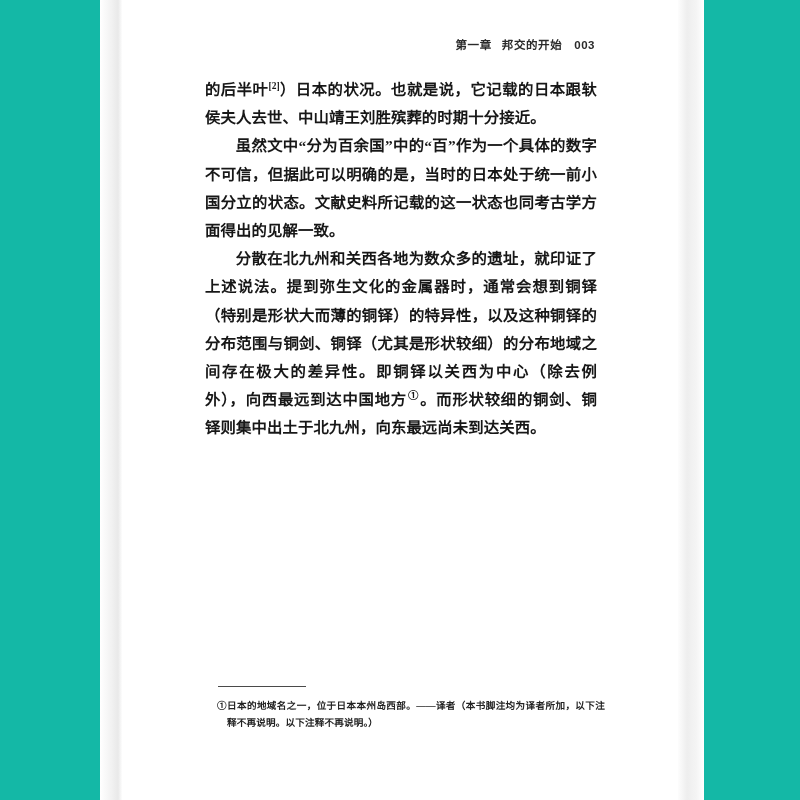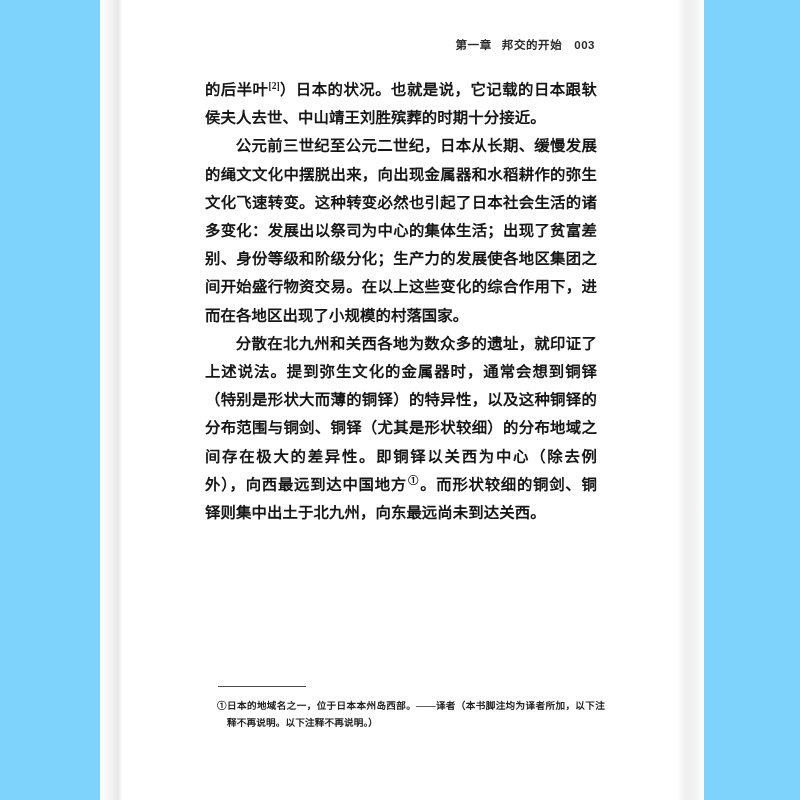--- a/index.html
+++ b/index.html
@@ -13,21 +13,21 @@
     height: 800px;
     overflow: hidden;
     font-family: "Liberation Serif", "DejaVu Serif", serif;
     color: #1a1a1a;
   }
 
   #page-root {
     position: relative;
     width: 800px;
     height: 800px;
-    background: #7dd3fc;
+    background: #14b8a6;
   }
 
   
   .sheet {
     position: absolute;
     left: 120px;
     top: 0;
     width: 560px;
     height: 800px;
     background: #ffffff;
@@ -150,22 +150,22 @@
   <div class="edge-shadow-right"></div>
 
   <div class="running-head">
     <span class="rh-chapter">第一章</span><span class="rh-title">邦交的开始</span><span class="rh-folio">003</span>
   </div>
 
   <div class="textblock">
 
     <p class="para"><span>的后半叶</span><sup class="ref">[2]</sup><span>）日本的状况。也就是说，它记载的日本跟轪侯夫人去世、中山靖王刘胜殡葬的时期十分接近。</span></p>
 
+    <p class="para indent">虽然文中“分为百余国”中的“百”作为一个具体的数字不可信，但据此可以明确的是，当时的日本处于统一前小国分立的状态。文献史料所记载的这一状态也同考古学方面得出的见解一致。</p>
 
-    <p class="para indent">公元前三世纪至公元二世纪，日本从长期、缓慢发展的绳文文化中摆脱出来，向出现金属器和水稻耕作的弥生文化飞速转变。这种转变必然也引起了日本社会生活的诸多变化：发展出以祭司为中心的集体生活；出现了贫富差别、身份等级和阶级分化；生产力的发展使各地区集团之间开始盛行物资交易。在以上这些变化的综合作用下，进而在各地区出现了小规模的村落国家。</p>
 
     <p class="para indent"><span>分散在北九州和关西各地为数众多的遗址，就印证了上述说法。提到弥生文化的金属器时，通常会想到铜铎（特别是形状大而薄的铜铎）的特异性，以及这种铜铎的分布范围与铜剑、铜铎（尤其是形状较细）的分布地域之间存在极大的差异性。即铜铎以关西为中心（除去例外），向西最远到达中国地方</span><sup class="circled">①</sup><span>。而形状较细的铜剑、铜铎则集中出土于北九州，向东最远尚未到达关西。</span></p>
 
 
 
   </div>
 
   <div class="footnote-area">
     <div class="footnote-rule"></div>
     <div class="footnote-item">

